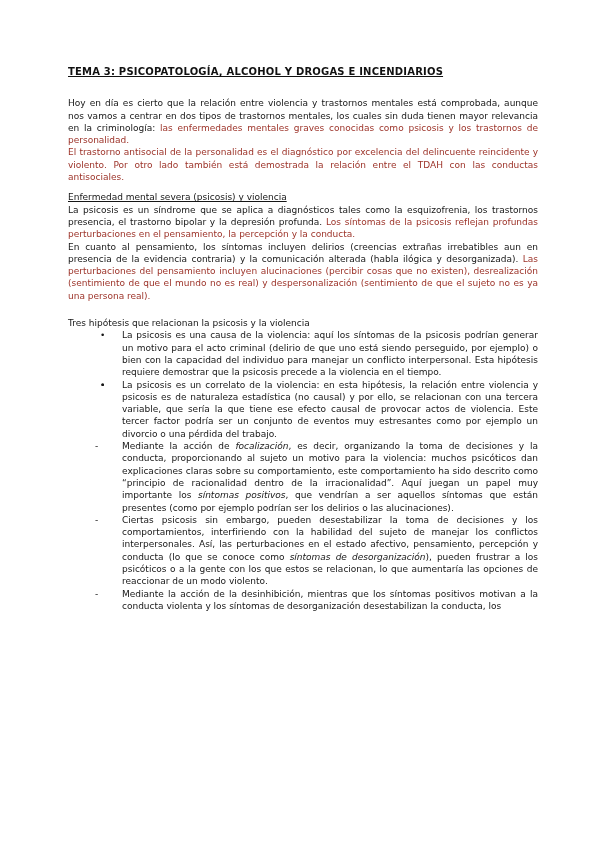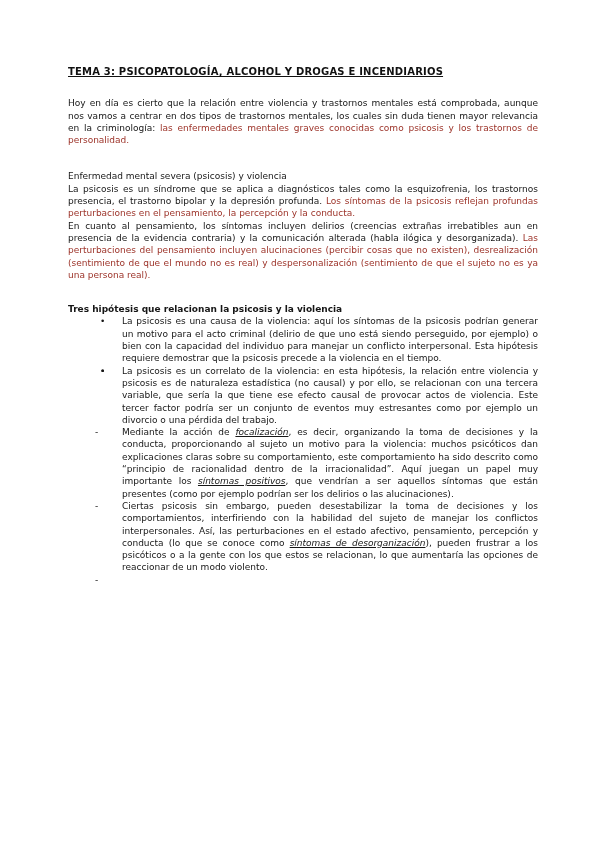--- a/index.html
+++ b/index.html
@@ -20,24 +20,24 @@
   .doc-title {
     font-size:10px;
     font-weight:bold;
     text-decoration:underline;
     letter-spacing:.2px;
     margin:0 0 19px 0;
     color:#111111;
   }
   p { margin:0; text-align:justify; }
   .heading { margin:0; text-align:left; }
-  .gap   { margin-top:24px; }
-  .gap-lg{ margin-top:22px;font-weight:bold; }
+  .gap   { margin-top:8px;text-decoration:underline; }
+  .gap-lg{ margin-top:15px; }
   .red   { color:#9c3228; }
-  .em    { font-style:italic;text-decoration:underline; }
+  .em    { font-style:italic; }
   ul.blist { list-style:none; margin:0; padding:0; }
   ul.blist li {
     position:relative;
     padding-left:54px;
     text-align:justify;
   }
   ul.blist li .marker {
     position:absolute;
     left:32px; top:0;
     text-align:left;
@@ -46,20 +46,21 @@
 </style>
 </head>
 <body>
 
 <div class="page">
 
   <h1 class="doc-title">TEMA 3: PSICOPATOLOGÍA, ALCOHOL Y DROGAS E INCENDIARIOS</h1>
 
   <p><span>Hoy en día es cierto que la relación entre violencia y trastornos mentales está comprobada, aunque nos vamos a centrar en dos tipos de trastornos mentales, los cuales sin duda tienen mayor relevancia en la criminología: </span><span class="red">las enfermedades mentales graves conocidas como psicosis y los trastornos de personalidad.</span></p>
 
+  <p><span class="red">El trastorno antisocial de la personalidad es el diagnóstico por excelencia del delincuente reincidente y violento. Por otro lado también está demostrada la relación entre el TDAH  con las conductas antisociales.</span></p>
 
   <p class="heading gap">Enfermedad mental severa (psicosis) y violencia</p>
 
   <p><span>La psicosis es un síndrome que se aplica a diagnósticos tales como la esquizofrenia, los trastornos presencia, el trastorno bipolar y la depresión profunda. </span><span class="red">Los síntomas de la psicosis reflejan profundas perturbaciones en el pensamiento, la percepción y la conducta.</span></p>
 
   <p><span>En cuanto al pensamiento, los síntomas incluyen delirios (creencias extrañas irrebatibles aun en presencia de la evidencia contraria) y la comunicación alterada (habla ilógica y desorganizada). </span><span class="red">Las perturbaciones del pensamiento incluyen alucinaciones (percibir cosas que no existen), desrealización (sentimiento de que el mundo no es real) y despersonalización (sentimiento de que el sujeto no es ya una persona real).</span></p>
 
   <p class="heading gap-lg">Tres hipótesis que relacionan la psicosis y la violencia</p>
 
   <ul class="blist">
@@ -81,16 +82,17 @@
     <li class="dash">
       <span class="marker">-</span>
       <span><span>Mediante la acción de </span><span class="em">focalización</span><span>, es decir, organizando la toma de decisiones y la conducta, proporcionando al sujeto un motivo para la violencia: muchos psicóticos dan explicaciones claras sobre su comportamiento, este comportamiento ha sido descrito como “principio de racionalidad dentro de la irracionalidad”. Aquí juegan un papel muy importante los </span><span class="em">síntomas positivos</span><span>, que vendrían a ser aquellos síntomas que están presentes (como por ejemplo podrían ser los delirios o las alucinaciones).</span></span>
     </li>
     <li class="dash">
       <span class="marker">-</span>
       <span><span>Ciertas psicosis sin embargo, pueden desestabilizar la toma de decisiones y los comportamientos, interfiriendo con la habilidad del sujeto de manejar los conflictos interpersonales. Así, las perturbaciones en el estado afectivo, pensamiento, percepción y conducta (lo que se conoce como </span><span class="em">síntomas de desorganización</span><span>), pueden frustrar a los psicóticos o a la gente con los que estos se relacionan, lo que aumentaría las opciones de reaccionar de un modo violento.</span></span>
     </li>
     <li class="dash">
       <span class="marker">-</span>
+      <span>Mediante la acción de la desinhibición, mientras que los síntomas positivos motivan a la conducta violenta y los síntomas de desorganización desestabilizan la conducta, los</span>
     </li>
   </ul>
 
 </div>
 
 </body></html>

